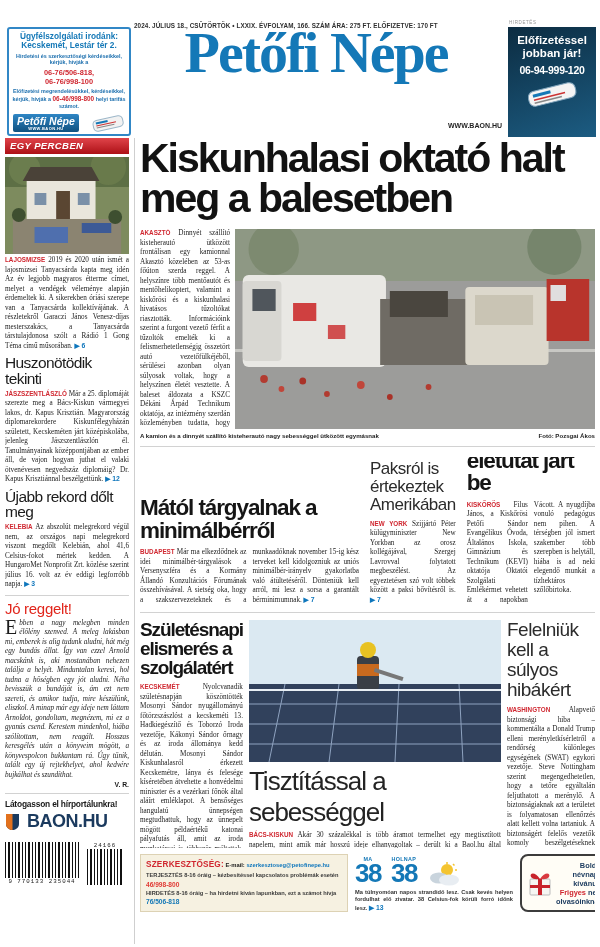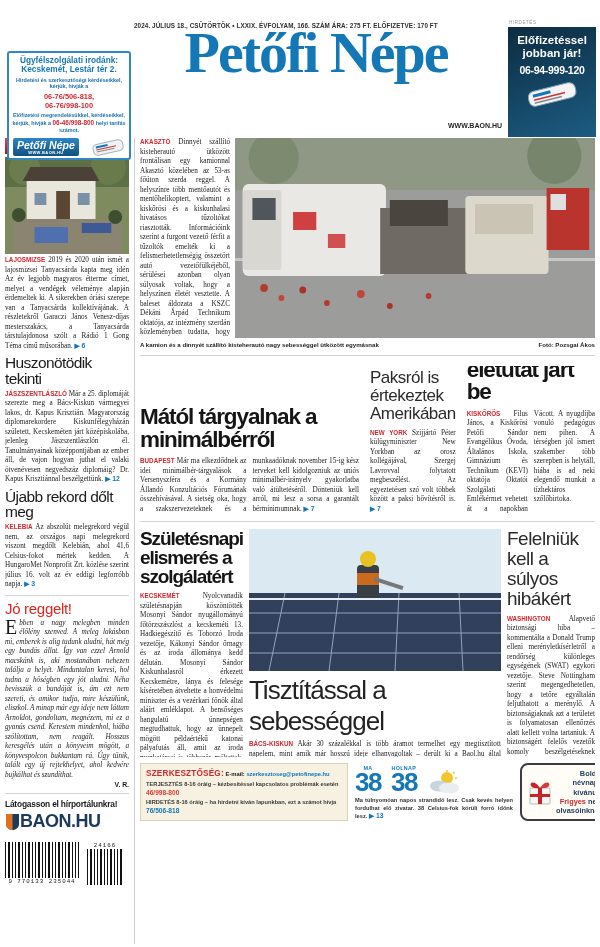--- a/index.html
+++ b/index.html
@@ -2,21 +2,21 @@
 <html lang="hu"><head>
 <meta charset="utf-8">
 <style>
   *{box-sizing:border-box;margin:0;padding:0;}
   body{background:#777;font-family:"Liberation Sans",sans-serif;}
   .page{width:600px;height:947px;background:#fff;margin:0 auto;position:relative;overflow:hidden;color:#1a1a1a;}
 
   
   .mast{position:relative;height:138px;}
   .dateline{position:absolute;left:134px;top:22px;font-size:6.3px;font-weight:bold;color:#2e2e2e;letter-spacing:.1px;}
-  .officebox{position:absolute;left:7px;top:27px;width:124px;height:109px;border:2px solid #3187c6;border-radius:3px;padding:3px 2px 2px;text-align:center;background:#fff;margin-top:24px;}
+  .officebox{position:absolute;left:7px;top:27px;width:124px;height:109px;border:2px solid #3187c6;border-radius:3px;padding:3px 2px 2px;text-align:center;background:#fff;}
   .ob-l1{font-size:8.3px;font-weight:bold;color:#1478b7;line-height:1.12;}
   .ob-l3{font-size:5.4px;font-weight:bold;color:#1c6fae;margin-top:2px;line-height:1.2;}
   .ob-phones{font-size:7.4px;font-weight:bold;color:#d02730;line-height:1.25;margin-top:2px;}
   .ob-l4{font-size:5.4px;font-weight:bold;color:#1c6fae;margin-top:2px;line-height:1.25;}
   .ob-l4 .redph{color:#d02730;font-size:6.4px;}
   .ob-logo-row{display:flex;align-items:center;justify-content:space-between;margin-top:4px;padding:0 2px;}
   .plogo{background:linear-gradient(#2e86c5,#10517f);color:#fff;font-style:italic;font-weight:bold;font-size:10.5px;padding:2px 4px 1px;border-radius:2px;line-height:1;}
   .plogo small{display:block;font-style:normal;font-size:4px;letter-spacing:.4px;margin-top:1px;}
   .masthead-title{position:absolute;left:128px;top:24px;width:376px;text-align:center;font-family:"Liberation Serif",serif;font-weight:bold;font-size:58px;color:#1478b7;letter-spacing:-2px;line-height:1;}
   .mast-site{position:absolute;left:330px;top:122px;width:172px;text-align:right;font-size:7px;font-weight:bold;color:#1f1f1f;}
@@ -37,21 +37,21 @@
   .rail h3{font-size:15.5px;font-weight:normal;letter-spacing:-.6px;line-height:1.02;margin:4px 0 3px;color:#1b1b1b;}
   .body{font-family:"Liberation Serif",serif;font-size:7.2px;line-height:1.32;text-align:justify;color:#1c1c1c;}
   .loc{color:#d02730;font-family:"Liberation Sans",sans-serif;font-weight:bold;font-size:6.3px;}
   .pref{color:#0e76bc;font-family:"Liberation Sans",sans-serif;font-weight:bold;font-size:6.8px;white-space:nowrap;}
   hr.sep{border:0;border-top:1px solid #d2d2d2;margin:5px 0;}
   .greet h3{color:#e1251b;font-size:15px;letter-spacing:-.3px;}
   .greet .body{font-style:italic;}
   .greet .body::first-letter{font-size:20px;float:left;line-height:.85;padding-right:2px;font-style:normal;}
   .sig{display:block;text-align:right;font-weight:bold;font-size:6.8px;margin-top:1px;}
   .portal{font-size:8.4px;font-weight:bold;margin:3px 0 2px;letter-spacing:-.2px;}
-  .baonlogo{display:flex;align-items:center;gap:0;font-size:18px;font-weight:bold;color:#1b3a5e;letter-spacing:-.5px;}
+  .baonlogo{display:flex;align-items:center;gap:7px;font-size:18px;font-weight:bold;color:#1b3a5e;letter-spacing:-.5px;}
   .barcodes{display:flex;gap:8px;margin-top:10px;align-items:flex-end;}
   .bcwrap{text-align:center;}
   .bc{height:36px;background:repeating-linear-gradient(90deg,#111 0 1px,#fff 1px 3px,#111 3px 5px,#fff 5px 7px,#111 7px 8px,#fff 8px 10px);}
   .bc1{width:74px;} .bc2{width:36px;}
   .bcnum{font-family:"Liberation Mono",monospace;font-size:5.8px;letter-spacing:1px;}
 
   
   h1.lead{font-size:41px;font-weight:bold;letter-spacing:-2px;line-height:.98;margin:0 0 11px;color:#121212;}
   .leadrow{display:flex;gap:5px;}
   .leadtext{flex:0 0 90px;height:200px;overflow:hidden;}
@@ -216,20 +216,21 @@
         </div>
         <div class="bcwrap">
           <div class="bcnum">24166</div>
           <div class="bc bc2"></div>
         </div>
       </div>
     </aside>
 
     <main class="main">
 
+      <h1 class="lead">Kiskunhalasi oktató halt meg a balesetben</h1>
 
       <div class="leadrow">
         <div class="leadtext body">
           <b class="loc">AKASZTÓ</b>
           <span>Dinnyét szállító kisteherautó ütközött frontálisan egy kamionnal Akasztó közelében az 53-as főúton szerda reggel. A helyszínre több mentőautót és mentőhelikoptert, valamint a kiskőrösi és a kiskunhalasi hivatásos tűzoltókat riasztották. Információink szerint a furgont vezető férfit a tűzoltók emelték ki a felismerhetetlenségig összetört autó vezetőfülkéjéből, sérülései azonban olyan súlyosak voltak, hogy a helyszínen életét vesztette. A baleset áldozata a KSZC Dékáni Árpád Technikum oktatója, az intézmény szerdán közleményben tudatta, hogy megbecsült oktatójuk tragikus hirtelenséggel elhunyt, mint írták, az intézmény saját halottjának tekinti. Az áldozat több éven keresztül a Petőfi Népe kiskunhalasi tudósítója volt.</span>
           
         </div>
         <svg class="mainphoto" viewBox="0 0 372 200" preserveAspectRatio="none">
           <rect width="372" height="200" fill="#a2a2a0"></rect>
           <rect width="372" height="52" fill="#8e9884"></rect>

